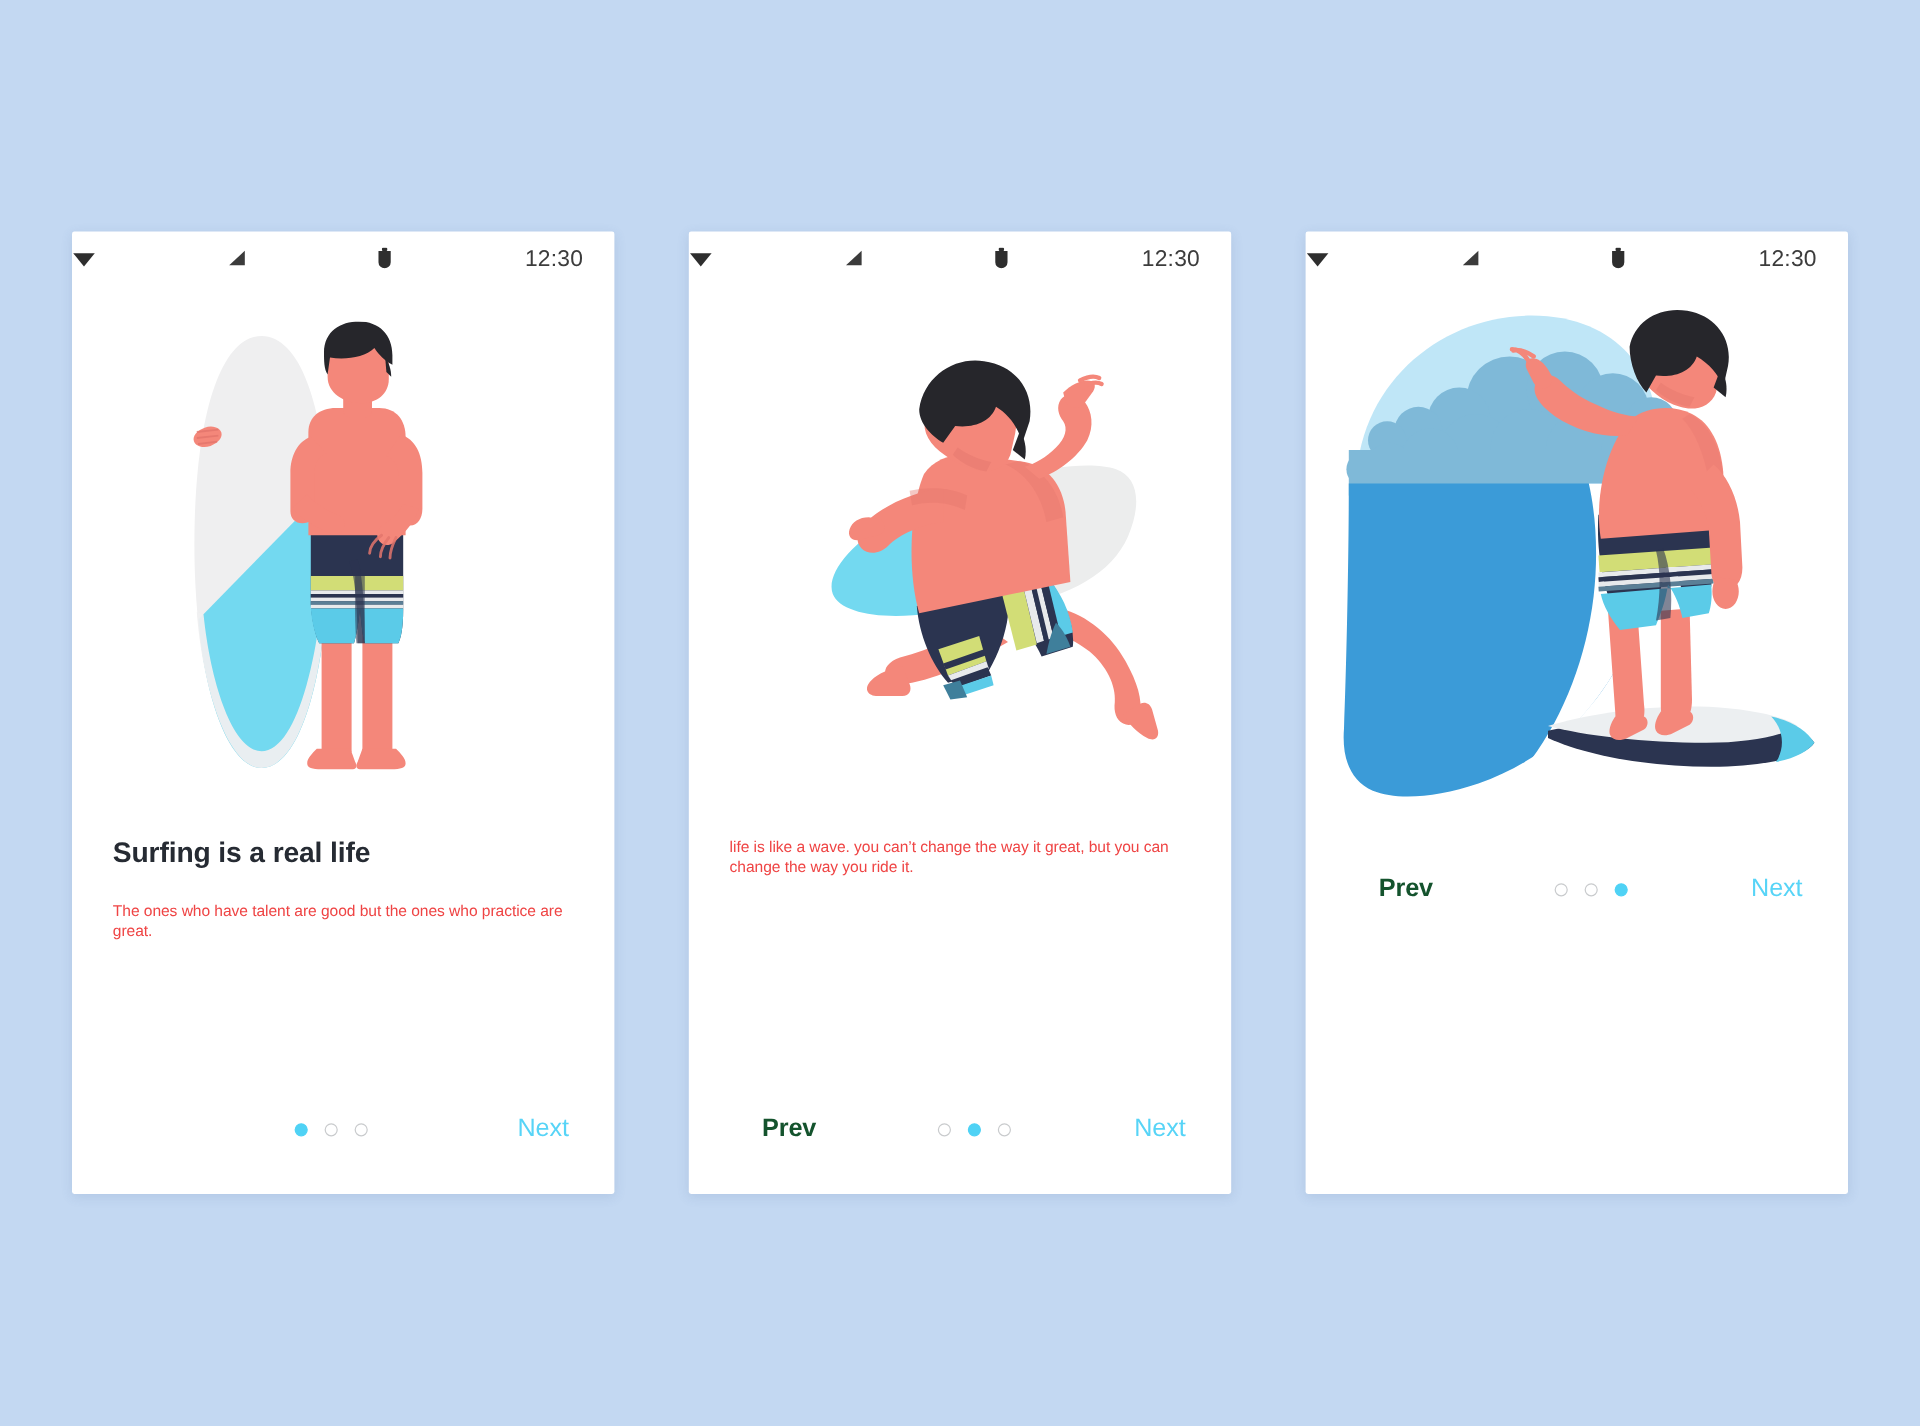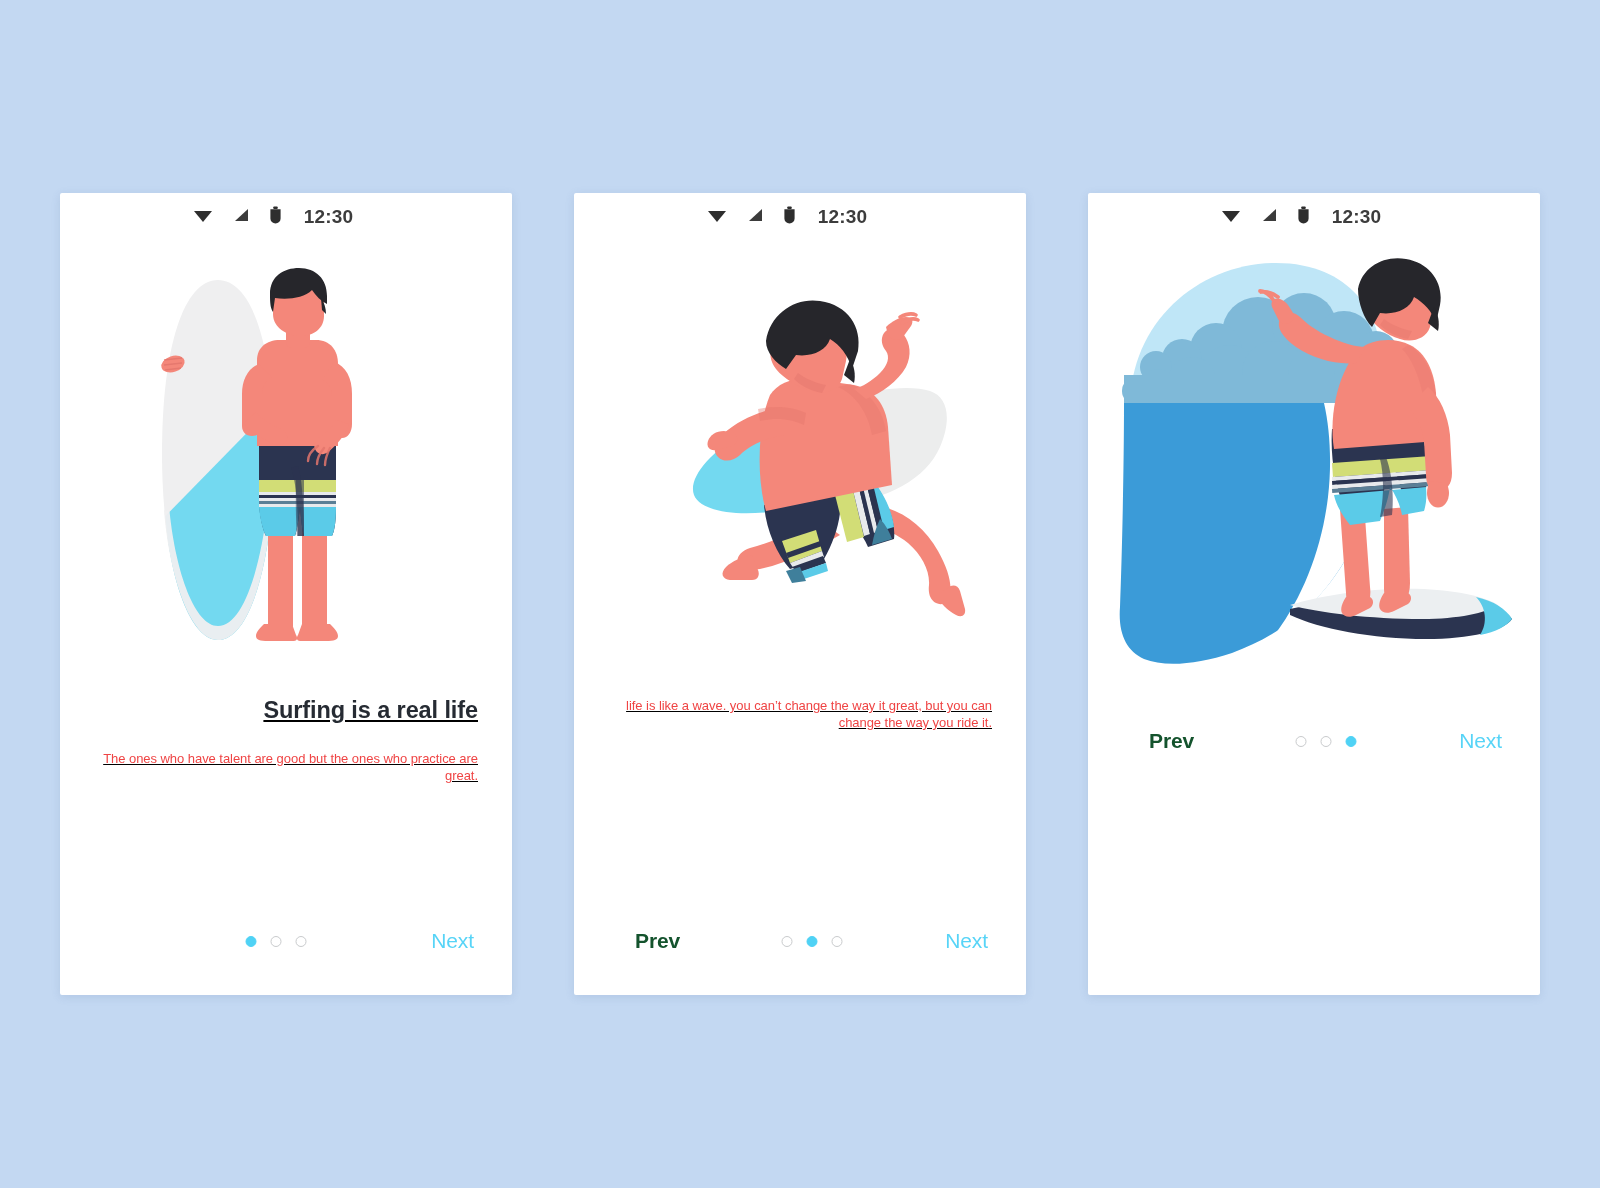--- a/index.html
+++ b/index.html
@@ -38,25 +38,24 @@
     display: flex;
     flex-direction: column;
     flex: 0 0 auto;
   }
 
   
   .status-bar {
     height: 42px;
     display: flex;
     align-items: center;
-    justify-content: center;
+    justify-content: space-between;
     padding: 6px 26px 0 0;
     gap: 19px;
     flex: 0 0 auto;
-    font-weight: bold;
   }
   .status-icon { display: block; }
   .status-time {
     font-size: 19px;
     color: #3c3c3c;
     letter-spacing: 0.2px;
     margin-left: 3px;
     font-family: "Liberation Sans", sans-serif;
   }
 
@@ -68,22 +67,21 @@
     align-items: center;
     justify-content: center;
     padding: 4px 10px 0 10px;
   }
   .illustration svg { display: block; }
 
   
   .text-block {
     flex: 1 1 auto;
     padding: 10px 34px 0 34px;
-    text-align: right;
-    text-decoration: underline;
+    text-align: left;
   }
   .card-title {
     font-size: 23.5px;
     font-weight: bold;
     color: #262b33;
     letter-spacing: -0.1px;
     margin-bottom: 26px;
   }
   .card-desc {
     font-size: 13px;

